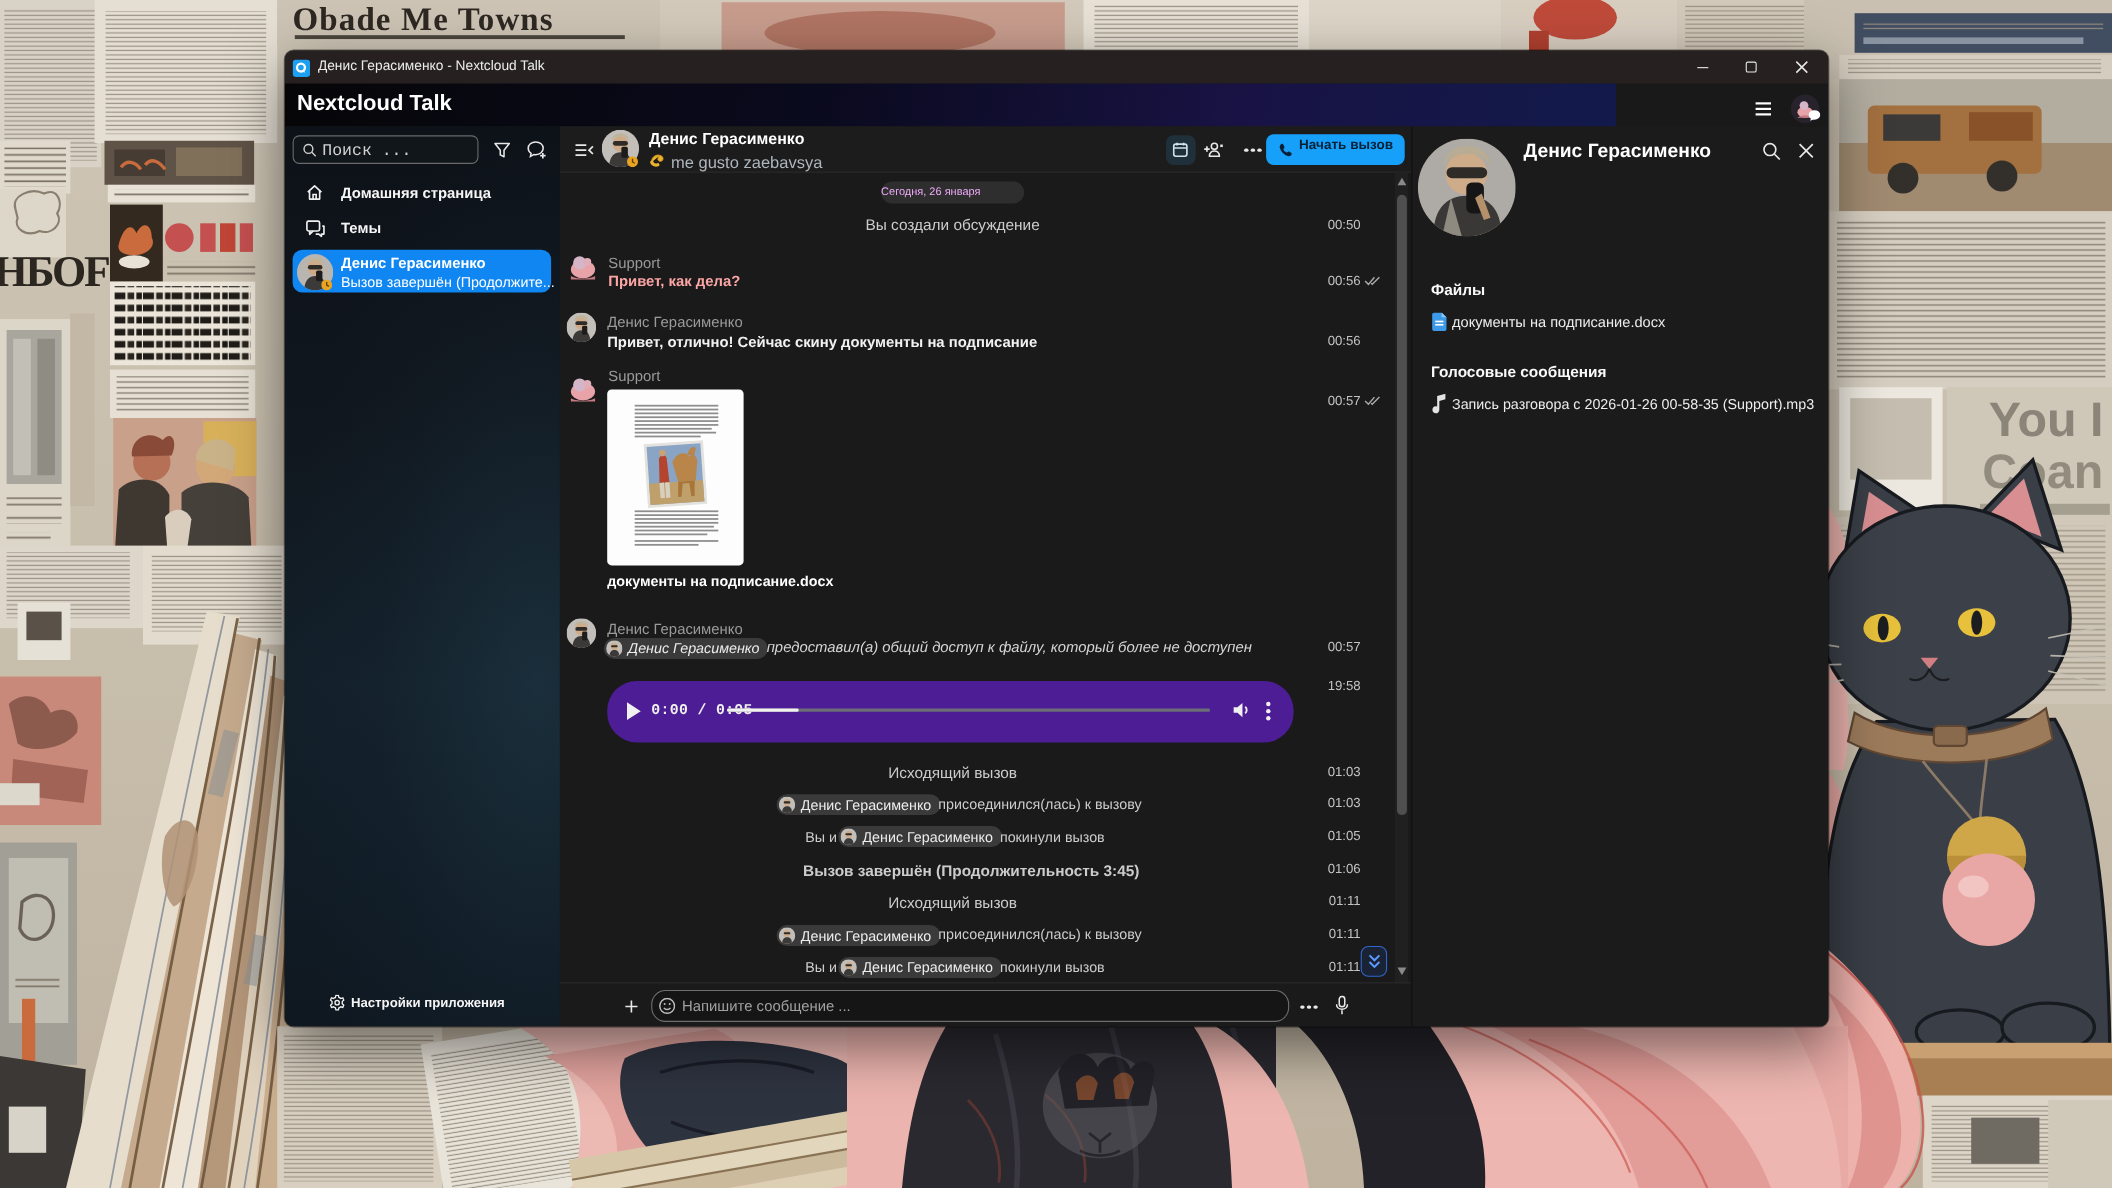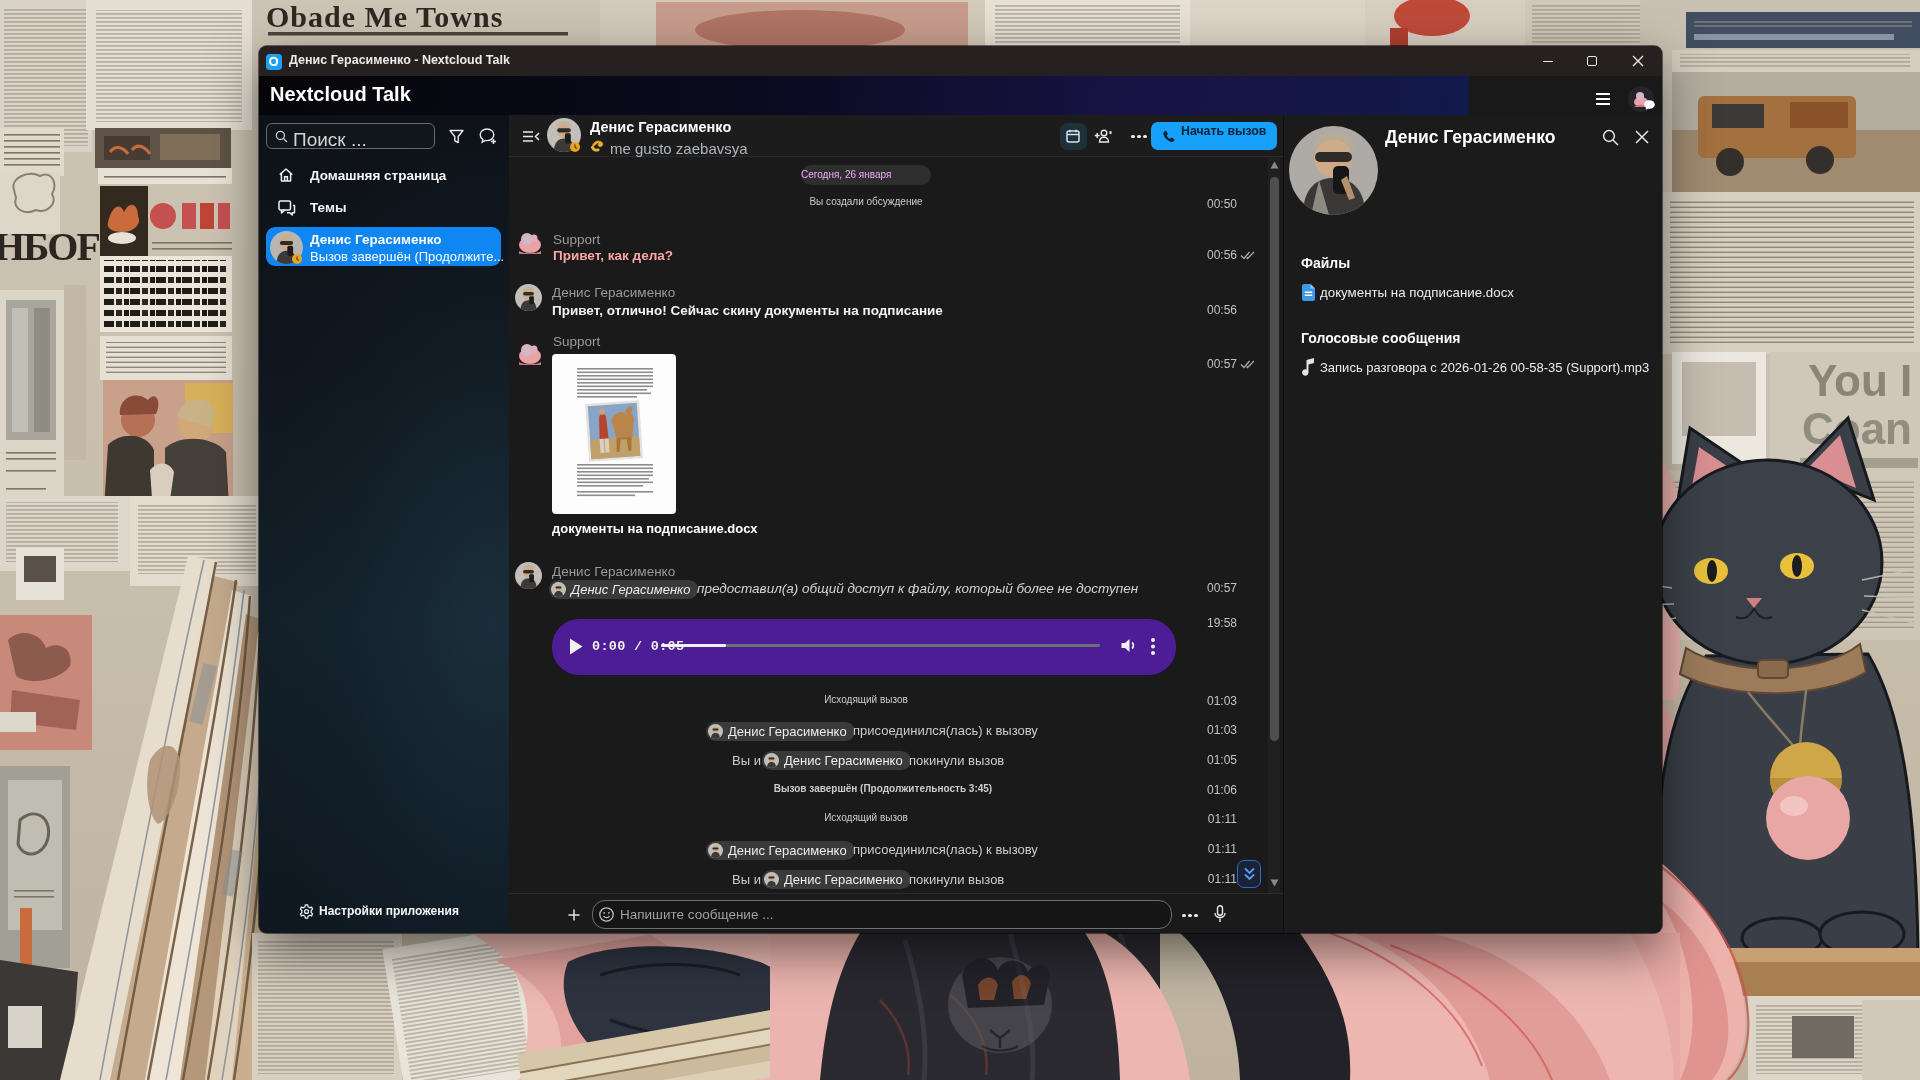--- a/index.html
+++ b/index.html
@@ -16,21 +16,21 @@
   #appheader { position:absolute; left:0; top:30px; width:1210px; height:39px;
     background:linear-gradient(100deg,#060608 0%,#0a0a1e 40%,#181344 72%,#121a4b 100%); }
   #side { position:absolute; left:0; top:69px; width:250px; height:818px;
     background:radial-gradient(130% 90% at 92% 62%, rgba(40,76,94,.33) 0%, rgba(24,44,58,.16) 45%, rgba(0,0,0,0) 70%),
                linear-gradient(180deg,#0d1218 0%,#10161d 30%,#13202a 62%,#0f1821 100%); }
   #chat { position:absolute; left:250px; top:69px; width:774px; height:818px; background:#1a1a1a; }
   #chattop { position:absolute; left:0; top:0; width:774px; height:42px; background:#1c1c1c; border-bottom:1px solid #2b2b2b; }
   #right { position:absolute; left:1024px; top:69px; width:379px; height:818px; background:#1b1b1b; border-left:1px solid #101010; }
   .nm { color:#9a9a9a; font-size:13.5px; }
   .tm { color:#c3c3c3; font-size:12px; position:absolute; text-align:right; }
-  .sys { color:#cccccc; font-size:10px; position:absolute; width:700px; text-align:center; }
+  .sys { color:#cccccc; font-size:14px; position:absolute; width:700px; text-align:center; }
   .pill { display:inline-flex; align-items:center; background:#3a3a3a; border-radius:10px; height:19px; padding:0 8px 0 2px; vertical-align:-5px; }
   .pav { width:15px; height:15px; border-radius:50%; margin-right:5px; overflow:hidden; flex:none; }
 </style>
 </head>
 <body>
 <div id="desk">
 <svg id="bg" width="1920" height="1080" viewBox="0 0 1920 1080">
 <defs>
 <pattern id="tl" width="9" height="5" patternUnits="userSpaceOnUse">
           <rect y="1.6" width="9" height="1.4" fill="#8f8779"></rect>
@@ -270,21 +270,21 @@
 <path d="M1390,945 C1470,975 1530,1025 1552,1080 M1330,933 C1408,962 1462,1012 1482,1066" stroke="#c9524c" stroke-width="2" fill="none" opacity="0.65"></path>
 <path d="M1630,933 C1660,990 1672,1030 1674,1080 L1680,1080 L1680,933 Z" fill="#e8aaa5"></path>
 </svg>
 <div id="win">
   <div id="titlebar">
     <svg class="abs" style="left:7px;top:8px" width="16" height="16" viewBox="0 0 16 16">
       <rect width="16" height="16" rx="3.5" fill="#1da0f2"></rect>
       <circle cx="7.6" cy="7.4" r="3.6" fill="none" stroke="#ffffff" stroke-width="2.1"></circle>
       <path d="M9.5 9.5 L11.6 11.8 L8.6 11.4 Z" fill="#fff"></path>
     </svg>
-    <div class="abs" style="left:30px;top:7px;font-size:12.5px;color:#ececec;font-weight:bold;">Денис Герасименко - Nextcloud Talk</div>
+    <div class="abs" style="left:30px;top:7px;font-size:12.5px;color:#ececec;">Денис Герасименко - Nextcloud Talk</div>
     <div class="abs" style="left:1284px;top:14.5px;width:10px;height:1.5px;background:#e8e8e8;"></div>
     <div class="abs" style="left:1328px;top:9.5px;width:10px;height:10px;border:1.3px solid #e8e8e8;border-radius:2px;"></div>
     <svg class="abs" style="left:1373px;top:9px" width="12" height="12" viewBox="0 0 12 12">
           <path d="M1 1 L11 11 M11 1 L1 11" stroke="#e8e8e8" stroke-width="1.4"></path>
         </svg>
   </div>
   <div id="appheader">
     <div class="abs" style="left:11px;top:7px;font-size:20px;font-weight:bold;color:#fff;">Nextcloud Talk</div>
     <div class="abs" style="left:1337px;top:17px;width:14px;height:2px;background:#fff;box-shadow:0 5px 0 #fff,0 10px 0 #fff;"></div>
     <div class="abs" style="left:1369px;top:10px;width:26px;height:26px;border-radius:50%;background:#27222b;overflow:hidden;">
@@ -298,21 +298,21 @@
           <ellipse cx="5.5" cy="4.5" rx="5.3" ry="4.3" fill="#fff"></ellipse>
           <path d="M2.5 7.5 L1.5 9.8 L5 8.5 Z" fill="#fff"></path>
         </svg>
   </div>
   <div id="side">
     <div class="abs" style="left:7px;top:8px;width:169px;height:26px;border:1px solid #6a6a6a;border-radius:6px;background:#11161b;">
       <svg class="abs" style="left:8px;top:6px" width="13" height="13" viewBox="0 0 13 13">
             <circle cx="5.4" cy="5.4" r="4" fill="none" stroke="#cfcfcf" stroke-width="1.3"></circle>
             <line x1="8.5" y1="8.5" x2="12" y2="12" stroke="#cfcfcf" stroke-width="1.3"></line>
           </svg>
-      <div class="abs" style="left:26px;top:4.5px;font-size:19px;color:#d2d2d2;">Поиск ...</div>
+      <div class="abs" style="left:26px;top:4.5px;font-size:15px;color:#d2d2d2;font-family:Liberation Mono, monospace;">Поиск ...</div>
     </div>
     <svg class="abs" style="left:190px;top:14px" width="15" height="15" viewBox="0 0 15 15">
           <path d="M1 1.5 L14 1.5 L9.2 7.5 L9.2 13.5 L5.8 11.8 L5.8 7.5 Z" fill="none" stroke="#e8e8e8" stroke-width="1.4" stroke-linejoin="round"></path>
         </svg>
     <svg class="abs" style="left:220px;top:13px" width="18" height="17" viewBox="0 0 18 17">
           <path d="M8 1 C4 1 1.2 3.6 1.2 6.8 C1.2 8.8 2.2 10.4 3.8 11.4 L3.2 14.2 L6.4 12.4 C6.9 12.5 7.4 12.6 8 12.6 C12 12.6 14.8 10 14.8 6.8 C14.8 3.6 12 1 8 1 Z" fill="none" stroke="#e8e8e8" stroke-width="1.4"></path>
           <path d="M14.5 11 L14.5 16 M12 13.5 L17 13.5" stroke="#e8e8e8" stroke-width="1.5"></path>
         </svg>
     <svg class="abs" style="left:19px;top:52px" width="16" height="16" viewBox="0 0 16 16">
           <path d="M1.8 7.6 L8 2 L14.2 7.6 M3.4 6.6 L3.4 14 L12.6 14 L12.6 6.6" fill="none" stroke="#f0f0f0" stroke-width="1.5" stroke-linejoin="round"></path>

